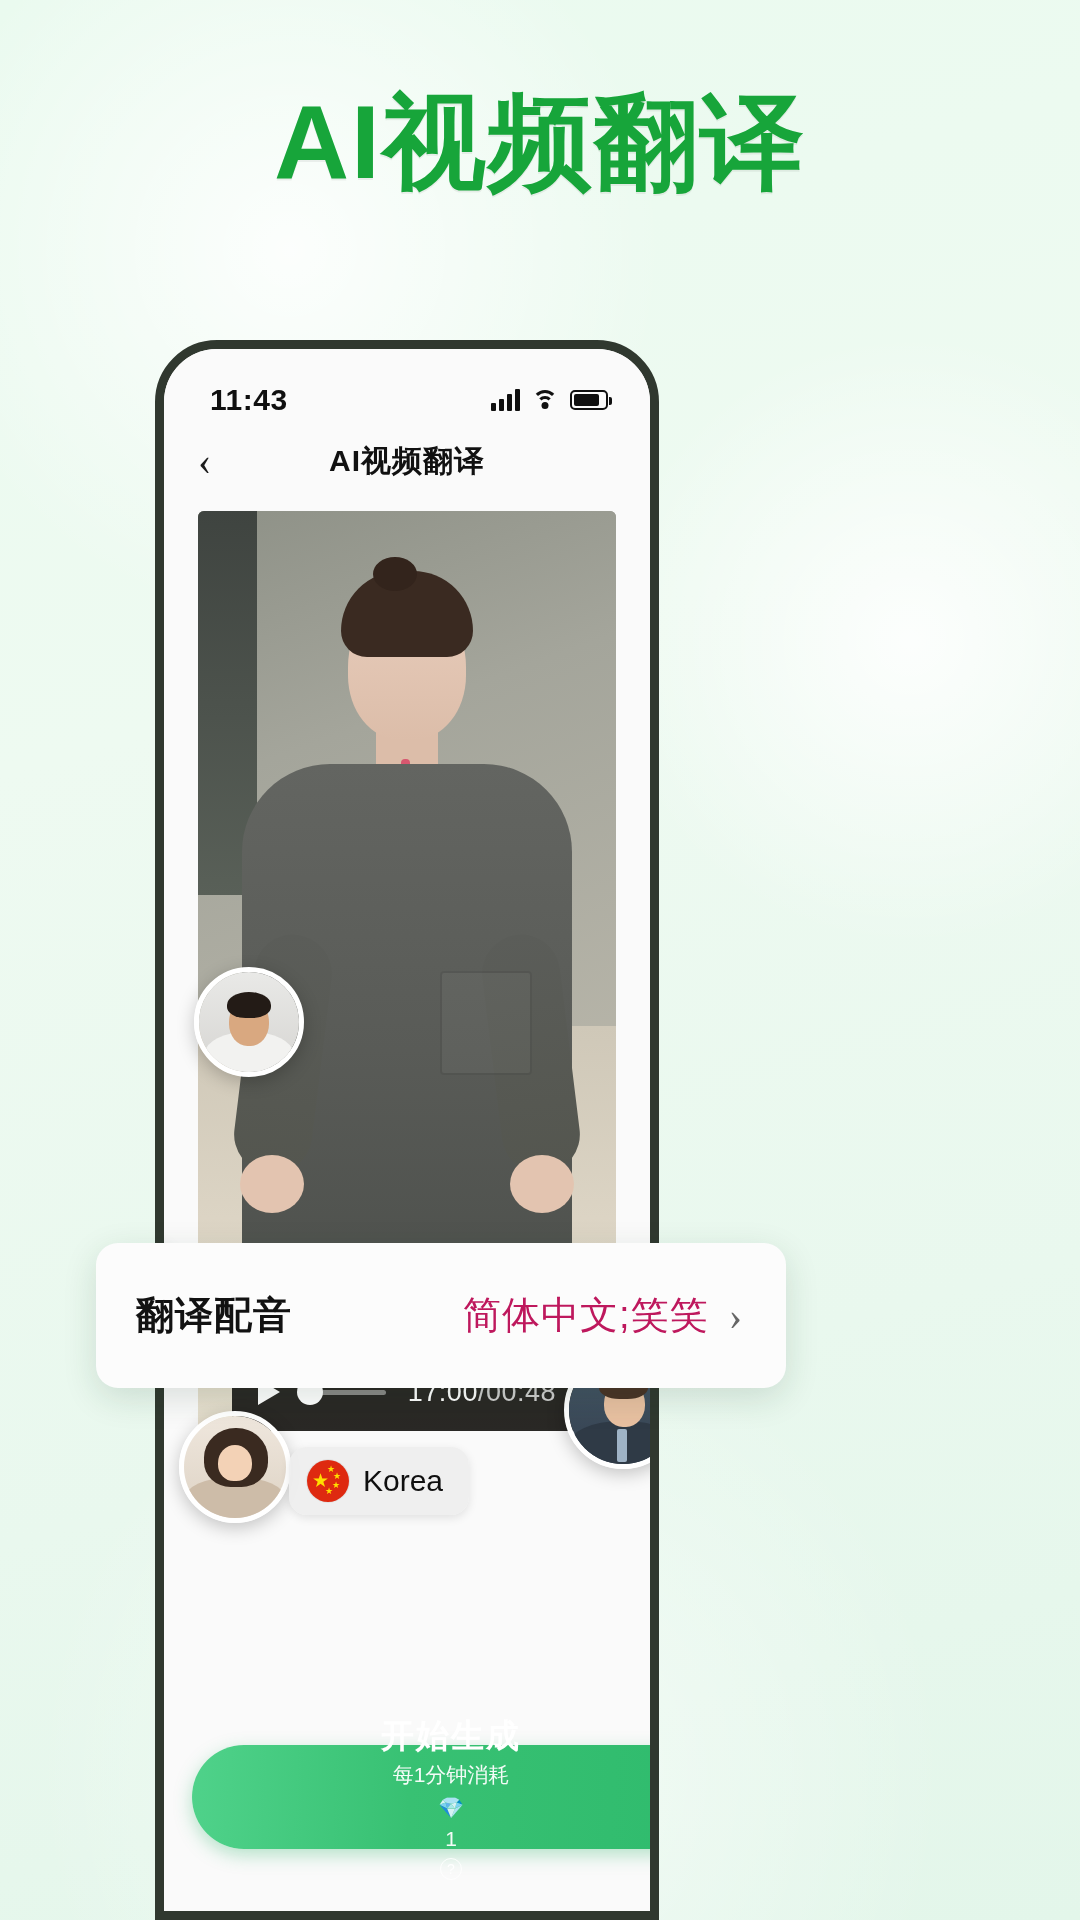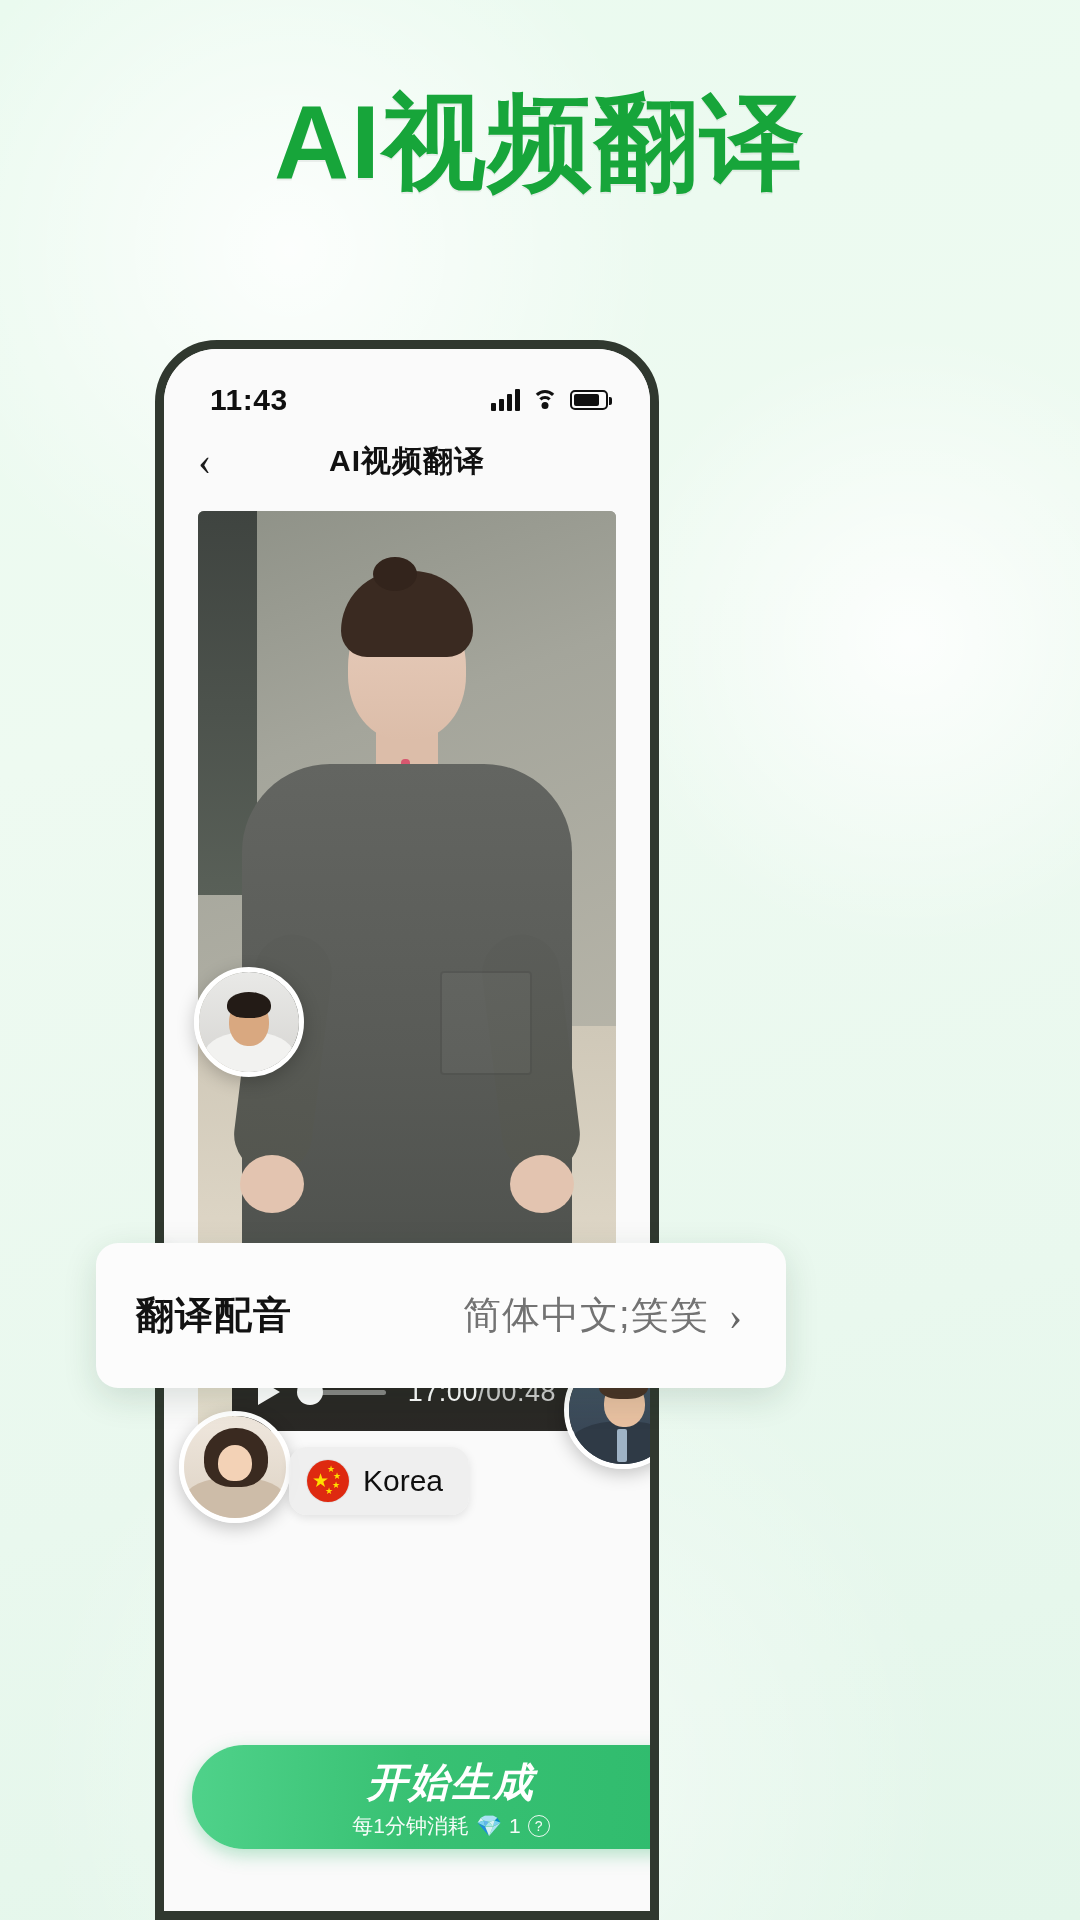--- a/index.html
+++ b/index.html
@@ -231,37 +231,37 @@
   
   .settings-card {
     position:absolute; left:96px; top:1243px; width:690px; height:145px;
     background:#fcfcfc; border-radius:22px;
     box-shadow:0 10px 34px rgba(20,60,35,.14);
     display:flex; align-items:center; justify-content:space-between;
     padding:0 44px 0 40px; z-index:20;
   }
   .sc-label { font-size:38px; font-weight:bold; color:#121212; letter-spacing:1px; }
   .sc-right { display:flex; align-items:center; gap:20px; }
-  .sc-value { font-size:38px; color:#737373; letter-spacing:1px; }
+  .sc-value { font-size:38px; color:#be185d; letter-spacing:1px; }
   .sc-chev {
     font-size:40px; color:#666; font-family:"Liberation Serif",serif; line-height:1;
   }
 
   
   .gen-btn {
     position:absolute; left:28px; bottom:62px; width:518px; height:104px;
     border-radius:52px;
     background:linear-gradient(92deg,#4fd28a 0%,#38c173 42%,#2fbb6d 100%);
     display:flex; flex-direction:column; align-items:center; justify-content:center;
     gap:2px; box-shadow:0 6px 18px rgba(45,180,105,.34);
   }
-  .gen-main { font-size:40px; font-weight:bold; color:#fff; letter-spacing:2px;font-style:italic; }
+  .gen-main { font-size:33px; font-weight:bold; color:#fff; letter-spacing:2px; }
   .gen-sub {
     font-size:21px; color:rgba(255,255,255,.94);
-    display:flex; align-items:center; gap:7px;
+    display:flex; align-items:center; gap:7px;flex-direction:column;
   }
   .gem { font-size:21px; }
   .qmark {
     display:inline-flex; align-items:center; justify-content:center;
     width:22px; height:22px; border-radius:50%;
     border:1.6px solid rgba(255,255,255,.9); font-size:14px; line-height:1;
   }
 </style>
 </head>
 <body>

